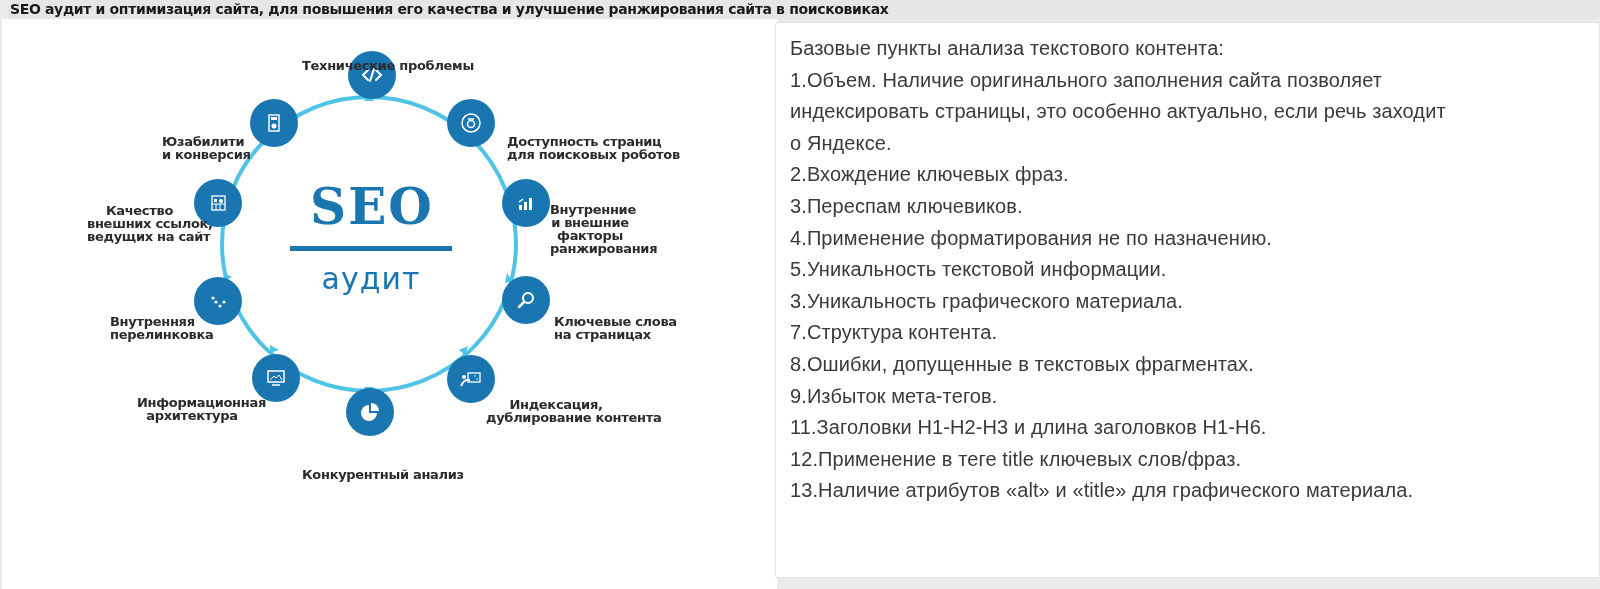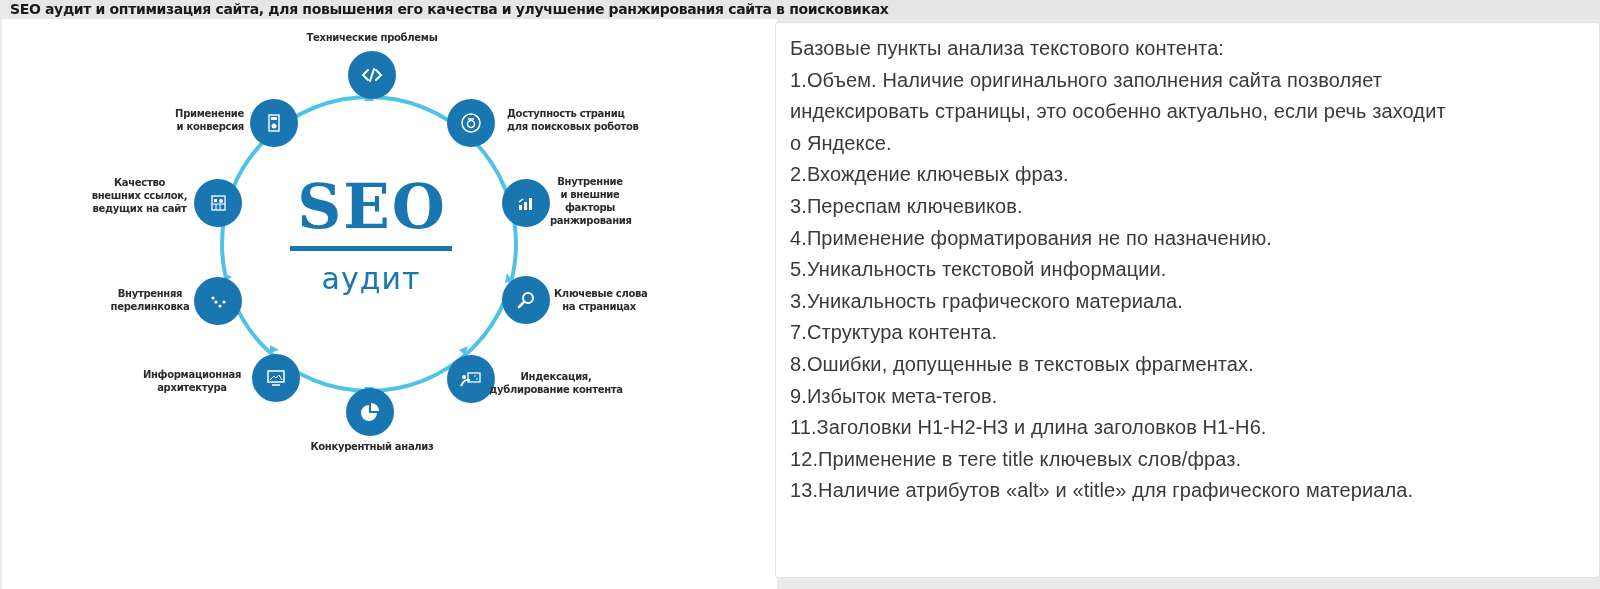--- a/index.html
+++ b/index.html
@@ -25,30 +25,31 @@
     font-size: 20px; line-height: 31.6px;
   }
   .text-line { white-space: nowrap; letter-spacing: 0.1px; }
   .diagram { position: absolute; left: 0; top: 0; width: 775px; height: 570px; }
   .node {
     position: absolute; width: 48px; height: 48px; border-radius: 50%;
     background: #1a76b0; display: flex; align-items: center; justify-content: center;
   }
   .node svg { width: 26px; height: 26px; }
   .label {
-    position: absolute; font-family: "DejaVu Sans", sans-serif; font-size: 10px;
+    position: absolute; font-family: "DejaVu Sans", sans-serif; font-size: 13px;
     font-weight: bold; color: #2b2b2b; line-height: 13px; white-space: nowrap;
     letter-spacing: -0.3px;
+    margin-top: 28px;
   }
   .label.r { text-align: right; }
   .label.c { text-align: center; }
   .label.l { text-align: left; }
   .seo-word {
     position: absolute; left: 290px; top: 148px; width: 160px; text-align: center;
-    font-family: "DejaVu Serif", serif; font-weight: bold; font-size: 61px;
+    font-family: "DejaVu Serif", serif; font-weight: bold; font-size: 50px;
     color: #1a76b0; letter-spacing: 2px; line-height: 80px;
   }
   .seo-line {
     position: absolute; left: 288px; top: 227px; width: 162px; height: 5px;
     background: #1a76b0;
   }
   .audit-word {
     position: absolute; left: 288px; top: 234px; width: 162px; text-align: center;
     font-family: "DejaVu Sans", sans-serif; font-size: 30px; color: #1a76b0;
     line-height: 52px; letter-spacing: 1px;
@@ -188,21 +189,21 @@
     </div>
 
     <div class="node" style="left:248px;top:80px">
       <svg viewBox="0 0 26 26">
           <rect x="8" y="5" width="10" height="16" stroke="#fff" stroke-width="1.4" fill="none"></rect>
           <rect x="10" y="7" width="6" height="3" fill="#fff"></rect>
           <circle cx="13" cy="16" r="2.5" fill="#fff"></circle>
         </svg>
     </div>
     <div class="label r" style="left:160px;top:88px;width:82px">
-      <div>Применение</div>
+      <div>Юзабилити</div>
       <div>и конверсия</div>
     </div>
   </div>
 </div>
 
 <div class="right-panel">
   <div class="text-block">
     <div class="text-line">Базовые пункты анализа текстового контента:</div>
     <div class="text-line">1.Объем. Наличие оригинального заполнения сайта позволяет</div>
     <div class="text-line">индексировать страницы, это особенно актуально, если речь заходит</div>

